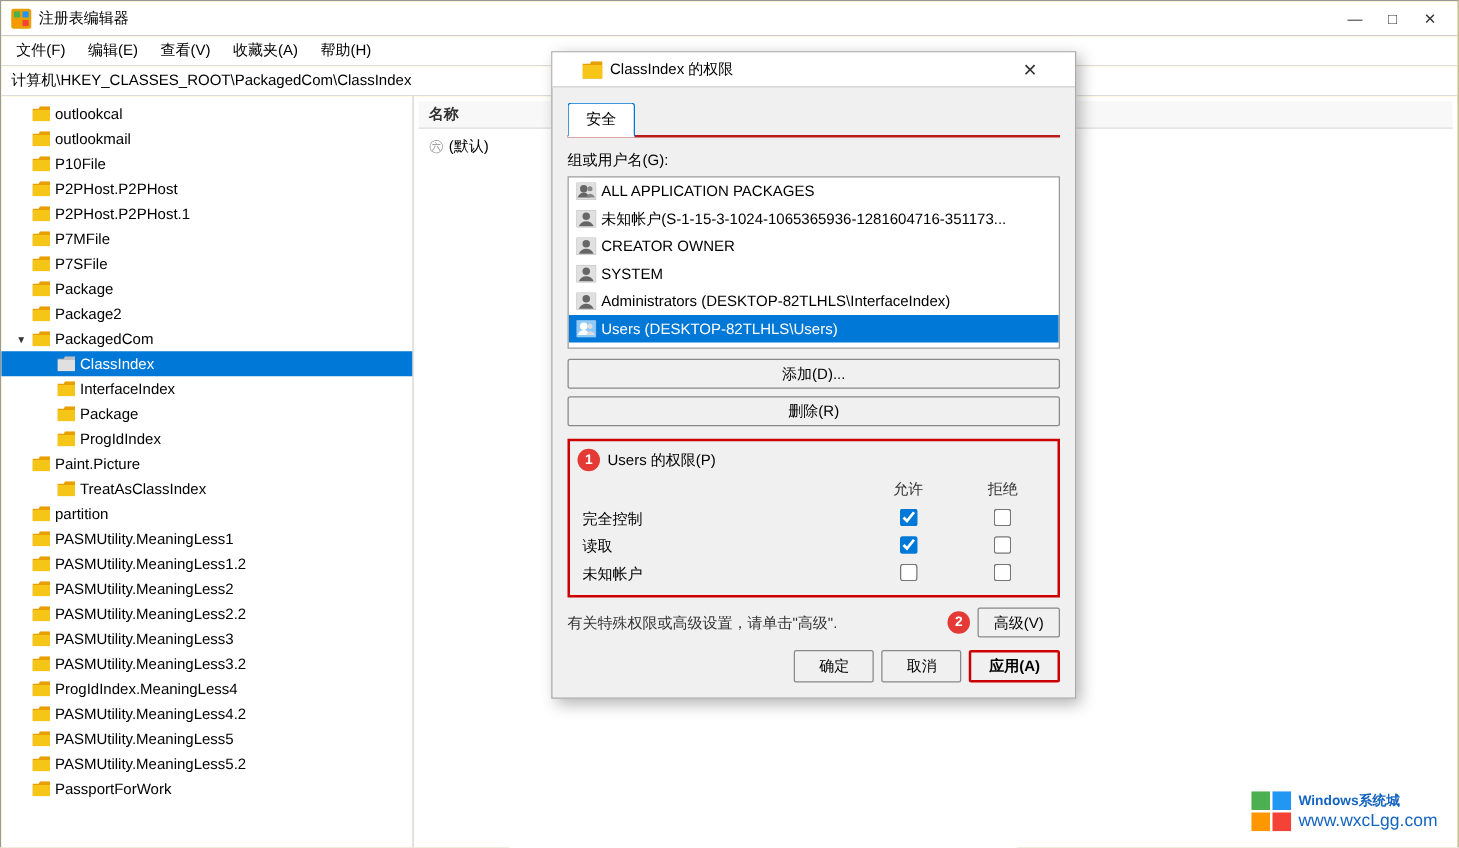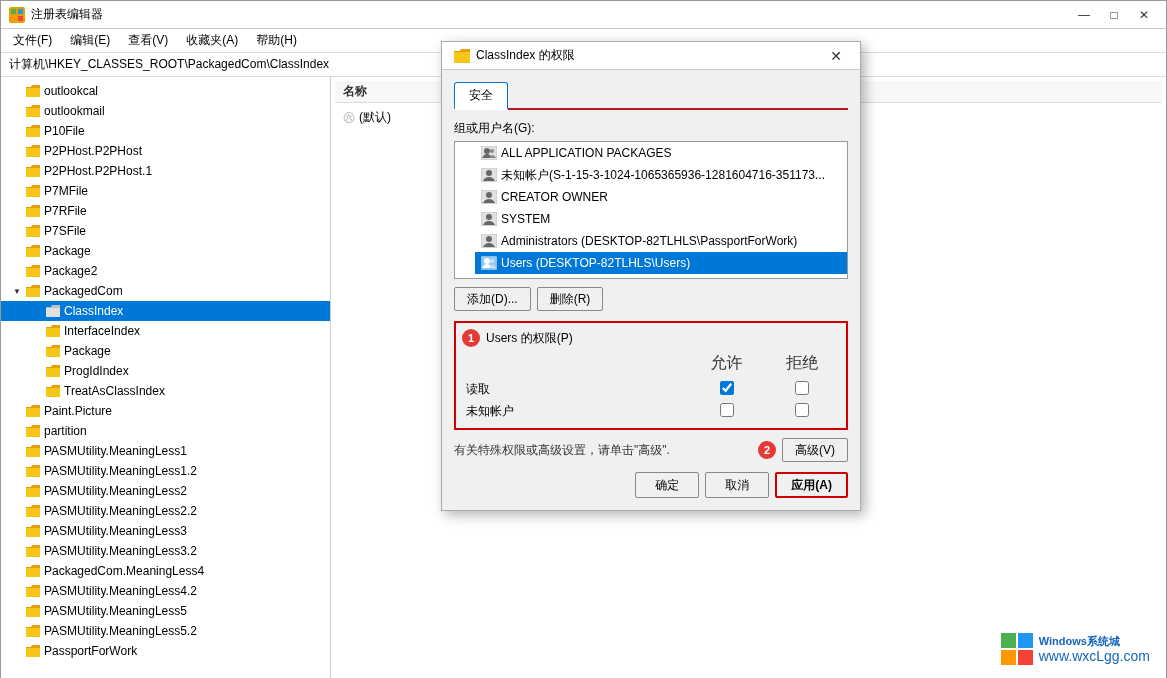--- a/index.html
+++ b/index.html
@@ -193,21 +193,21 @@
       top: 40px;
       left: 440px;
     }
 
     .dialog-title-bar {
       height: 28px;
       background: #fff;
       display: flex;
       align-items: center;
       justify-content: space-between;
-      padding: 0 12px;
+      padding: 0 24px;
       border-bottom: 1px solid #ccc;
     }
 
     .dialog-title-left {
       display: flex;
       align-items: center;
       gap: 6px;
     }
 
     .dialog-title-icon {
@@ -271,21 +271,20 @@
       font-size: 12px;
       margin-bottom: 4px;
     }
 
     .user-list-box {
       border: 1px solid #999;
       height: 138px;
       background: #fff;
       overflow-y: auto;
       margin-bottom: 8px;
-      padding-left: 20px;
     }
 
     .user-list-item {
       display: flex;
       align-items: center;
       height: 22px;
       padding: 0 6px;
       font-size: 12px;
       cursor: pointer;
       white-space: nowrap;
@@ -298,22 +297,24 @@
       height: 16px;
       margin-right: 4px;
       display: inline-flex;
       align-items: center;
       justify-content: center;
       flex-shrink: 0;
     }
 
     .btn-row {
       display: flex;
+      justify-content: flex-end;
       gap: 6px;
       margin-bottom: 10px;
+      flex-direction: column;
     }
 
     .dialog-btn {
       min-width: 60px;
       height: 24px;
       padding: 0 12px;
       background: #f0f0f0;
       border: 1px solid #888;
       cursor: pointer;
       font-size: 12px;
@@ -352,21 +353,21 @@
     .perm-title {
       font-size: 12px;
     }
 
     .perm-table {
       width: 100%;
       border-collapse: collapse;
     }
 
     .perm-table th {
-      font-size: 16px;
+      font-size: 12px;
       font-weight: normal;
       padding: 0 4px 4px 4px;
       color: #333;
     }
 
     .perm-table td {
       font-size: 12px;
       padding: 2px 4px;
       height: 22px;
     }
@@ -570,31 +571,20 @@
         <span class="tree-arrow"> </span>
         <span class="folder-icon">
           <svg class="folder-svg" viewBox="0 0 14 12">
               <path d="M0,2 L5,2 L6,0 L14,0 L14,12 L0,12 Z" fill="#e8a000"></path>
               <path d="M0,3 L14,3 L14,12 L0,12 Z" fill="#f5c518"></path>
             </svg>
         </span>
         <span>P7MFile</span>
       </div>
 
-      <div class="tree-item">
-        <span class="tree-indent" style="width:4px"></span>
-        <span class="tree-arrow"> </span>
-        <span class="folder-icon">
-          <svg class="folder-svg" viewBox="0 0 14 12">
-              <path d="M0,2 L5,2 L6,0 L14,0 L14,12 L0,12 Z" fill="#e8a000"></path>
-              <path d="M0,3 L14,3 L14,12 L0,12 Z" fill="#f5c518"></path>
-            </svg>
-        </span>
-        <span>P7RFile</span>
-      </div>
 
       <div class="tree-item">
         <span class="tree-indent" style="width:4px"></span>
         <span class="tree-arrow"> </span>
         <span class="folder-icon">
           <svg class="folder-svg" viewBox="0 0 14 12">
               <path d="M0,2 L5,2 L6,0 L14,0 L14,12 L0,12 Z" fill="#e8a000"></path>
               <path d="M0,3 L14,3 L14,12 L0,12 Z" fill="#f5c518"></path>
             </svg>
         </span>
@@ -679,52 +669,52 @@
         <span class="folder-icon">
           <svg class="folder-svg" viewBox="0 0 14 12">
               <path d="M0,2 L5,2 L6,0 L14,0 L14,12 L0,12 Z" fill="#e8a000"></path>
               <path d="M0,3 L14,3 L14,12 L0,12 Z" fill="#f5c518"></path>
             </svg>
         </span>
         <span>ProgIdIndex</span>
       </div>
 
       <div class="tree-item">
+        <span class="tree-indent" style="width:4px"></span>
+        <span class="tree-arrow"> </span>
+        <span class="folder-icon">
+          <svg class="folder-svg" viewBox="0 0 14 12">
+              <path d="M0,2 L5,2 L6,0 L14,0 L14,12 L0,12 Z" fill="#e8a000"></path>
+              <path d="M0,3 L14,3 L14,12 L0,12 Z" fill="#f5c518"></path>
+            </svg>
+        </span>
+        <span>Paint.Picture</span>
+      </div>
+
+      <div class="tree-item">
         <span class="tree-indent" style="width:24px"></span>
         <span class="tree-arrow"> </span>
         <span class="folder-icon">
           <svg class="folder-svg" viewBox="0 0 14 12">
               <path d="M0,2 L5,2 L6,0 L14,0 L14,12 L0,12 Z" fill="#e8a000"></path>
               <path d="M0,3 L14,3 L14,12 L0,12 Z" fill="#f5c518"></path>
             </svg>
         </span>
         <span>TreatAsClassIndex</span>
       </div>
 
       <div class="tree-item">
         <span class="tree-indent" style="width:4px"></span>
         <span class="tree-arrow"> </span>
         <span class="folder-icon">
           <svg class="folder-svg" viewBox="0 0 14 12">
               <path d="M0,2 L5,2 L6,0 L14,0 L14,12 L0,12 Z" fill="#e8a000"></path>
               <path d="M0,3 L14,3 L14,12 L0,12 Z" fill="#f5c518"></path>
             </svg>
         </span>
-        <span>Paint.Picture</span>
-      </div>
-
-      <div class="tree-item">
-        <span class="tree-indent" style="width:4px"></span>
-        <span class="tree-arrow"> </span>
-        <span class="folder-icon">
-          <svg class="folder-svg" viewBox="0 0 14 12">
-              <path d="M0,2 L5,2 L6,0 L14,0 L14,12 L0,12 Z" fill="#e8a000"></path>
-              <path d="M0,3 L14,3 L14,12 L0,12 Z" fill="#f5c518"></path>
-            </svg>
-        </span>
         <span>partition</span>
       </div>
 
       <div class="tree-item">
         <span class="tree-indent" style="width:4px"></span>
         <span class="tree-arrow"> </span>
         <span class="folder-icon">
           <svg class="folder-svg" viewBox="0 0 14 12">
               <path d="M0,2 L5,2 L6,0 L14,0 L14,12 L0,12 Z" fill="#e8a000"></path>
               <path d="M0,3 L14,3 L14,12 L0,12 Z" fill="#f5c518"></path>
@@ -789,21 +779,21 @@
       </div>
       <div class="tree-item">
         <span class="tree-indent" style="width:4px"></span>
         <span class="tree-arrow"> </span>
         <span class="folder-icon">
           <svg class="folder-svg" viewBox="0 0 14 12">
               <path d="M0,2 L5,2 L6,0 L14,0 L14,12 L0,12 Z" fill="#e8a000"></path>
               <path d="M0,3 L14,3 L14,12 L0,12 Z" fill="#f5c518"></path>
             </svg>
         </span>
-        <span>PackagedCom.MeaningLess4</span>
+        <span>ProgIdIndex.MeaningLess4</span>
       </div>
       <div class="tree-item">
         <span class="tree-indent" style="width:4px"></span>
         <span class="tree-arrow"> </span>
         <span class="folder-icon">
           <svg class="folder-svg" viewBox="0 0 14 12">
               <path d="M0,2 L5,2 L6,0 L14,0 L14,12 L0,12 Z" fill="#e8a000"></path>
               <path d="M0,3 L14,3 L14,12 L0,12 Z" fill="#f5c518"></path>
             </svg>
         </span>
@@ -930,21 +920,21 @@
         </div>
 
         <div class="user-list-item">
           <span class="user-icon">
             <svg width="16" height="14" viewBox="0 0 16 14">
               <rect x="0" y="0" width="16" height="14" rx="1" fill="#e0e0e0" stroke="#aaa" stroke-width="0.5"></rect>
               <circle cx="8" cy="5" r="3" fill="#666"></circle>
               <path d="M2,13 Q4,9 8,9 Q12,9 14,13" fill="#666"></path>
             </svg>
           </span>
-          <span>Administrators (DESKTOP-82TLHLS\PassportForWork)</span>
+          <span>Administrators (DESKTOP-82TLHLS\InterfaceIndex)</span>
         </div>
 
         <div class="user-list-item selected">
           <span class="user-icon">
             <svg width="16" height="14" viewBox="0 0 16 14">
               <rect x="0" y="0" width="16" height="14" rx="1" fill="#90caf9" stroke="#5c9fd4" stroke-width="0.5"></rect>
               <circle cx="6" cy="5" r="3" fill="#fff"></circle>
               <path d="M1,12 Q3,8 6,8 Q9,8 11,12" fill="#fff"></path>
               <circle cx="11" cy="5" r="2" fill="#ddd"></circle>
               <path d="M8,12 Q9.5,9 11,9 Q13.5,9 15,12" fill="#ddd"></path>
@@ -966,20 +956,29 @@
         </div>
         <table class="perm-table">
           <thead>
             <tr>
               <th class="perm-name-col"></th>
               <th class="perm-allow-col">允许</th>
               <th class="perm-deny-col">拒绝</th>
             </tr>
           </thead>
           <tbody>
+            <tr>
+              <td class="perm-name-col">完全控制</td>
+              <td class="perm-allow-col">
+                <input type="checkbox" class="perm-checkbox" checked="" style="">
+              </td>
+              <td class="perm-deny-col">
+                <input type="checkbox" class="perm-checkbox" style="">
+              </td>
+            </tr>
             <tr>
               <td class="perm-name-col">读取</td>
               <td class="perm-allow-col">
                 <input type="checkbox" class="perm-checkbox" checked="" style="">
               </td>
               <td class="perm-deny-col">
                 <input type="checkbox" class="perm-checkbox" style="">
               </td>
             </tr>
             <tr>

